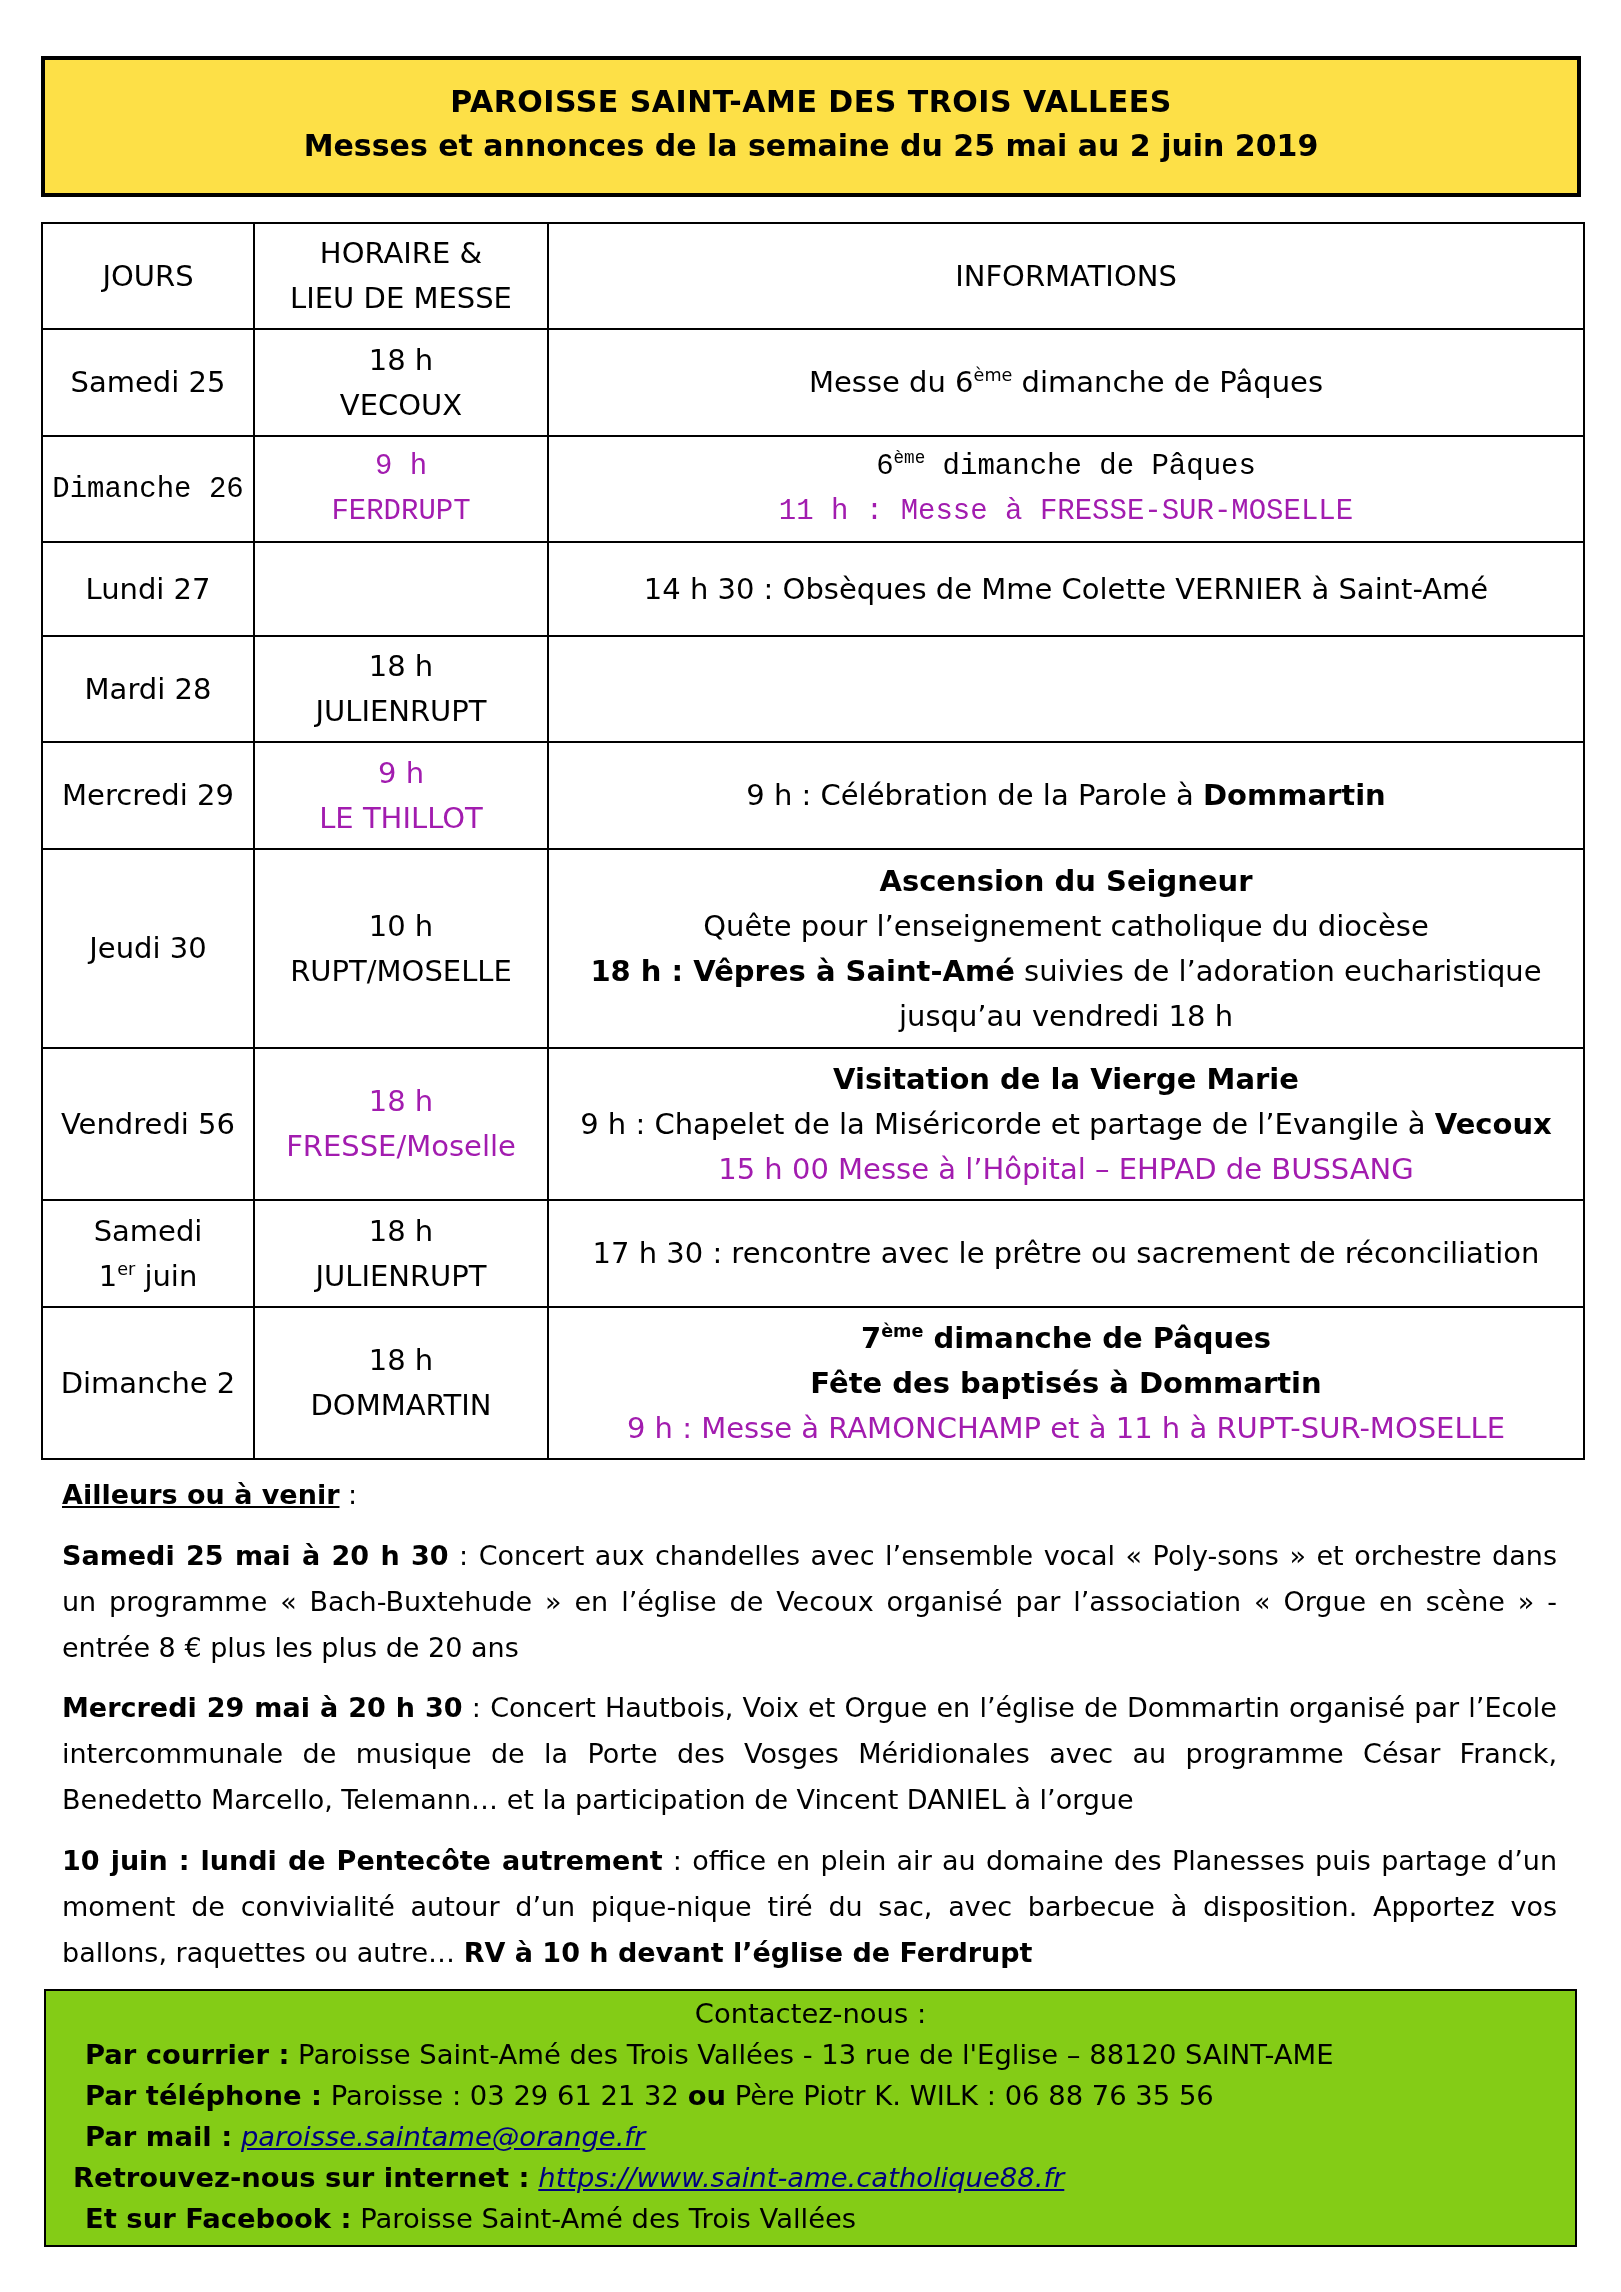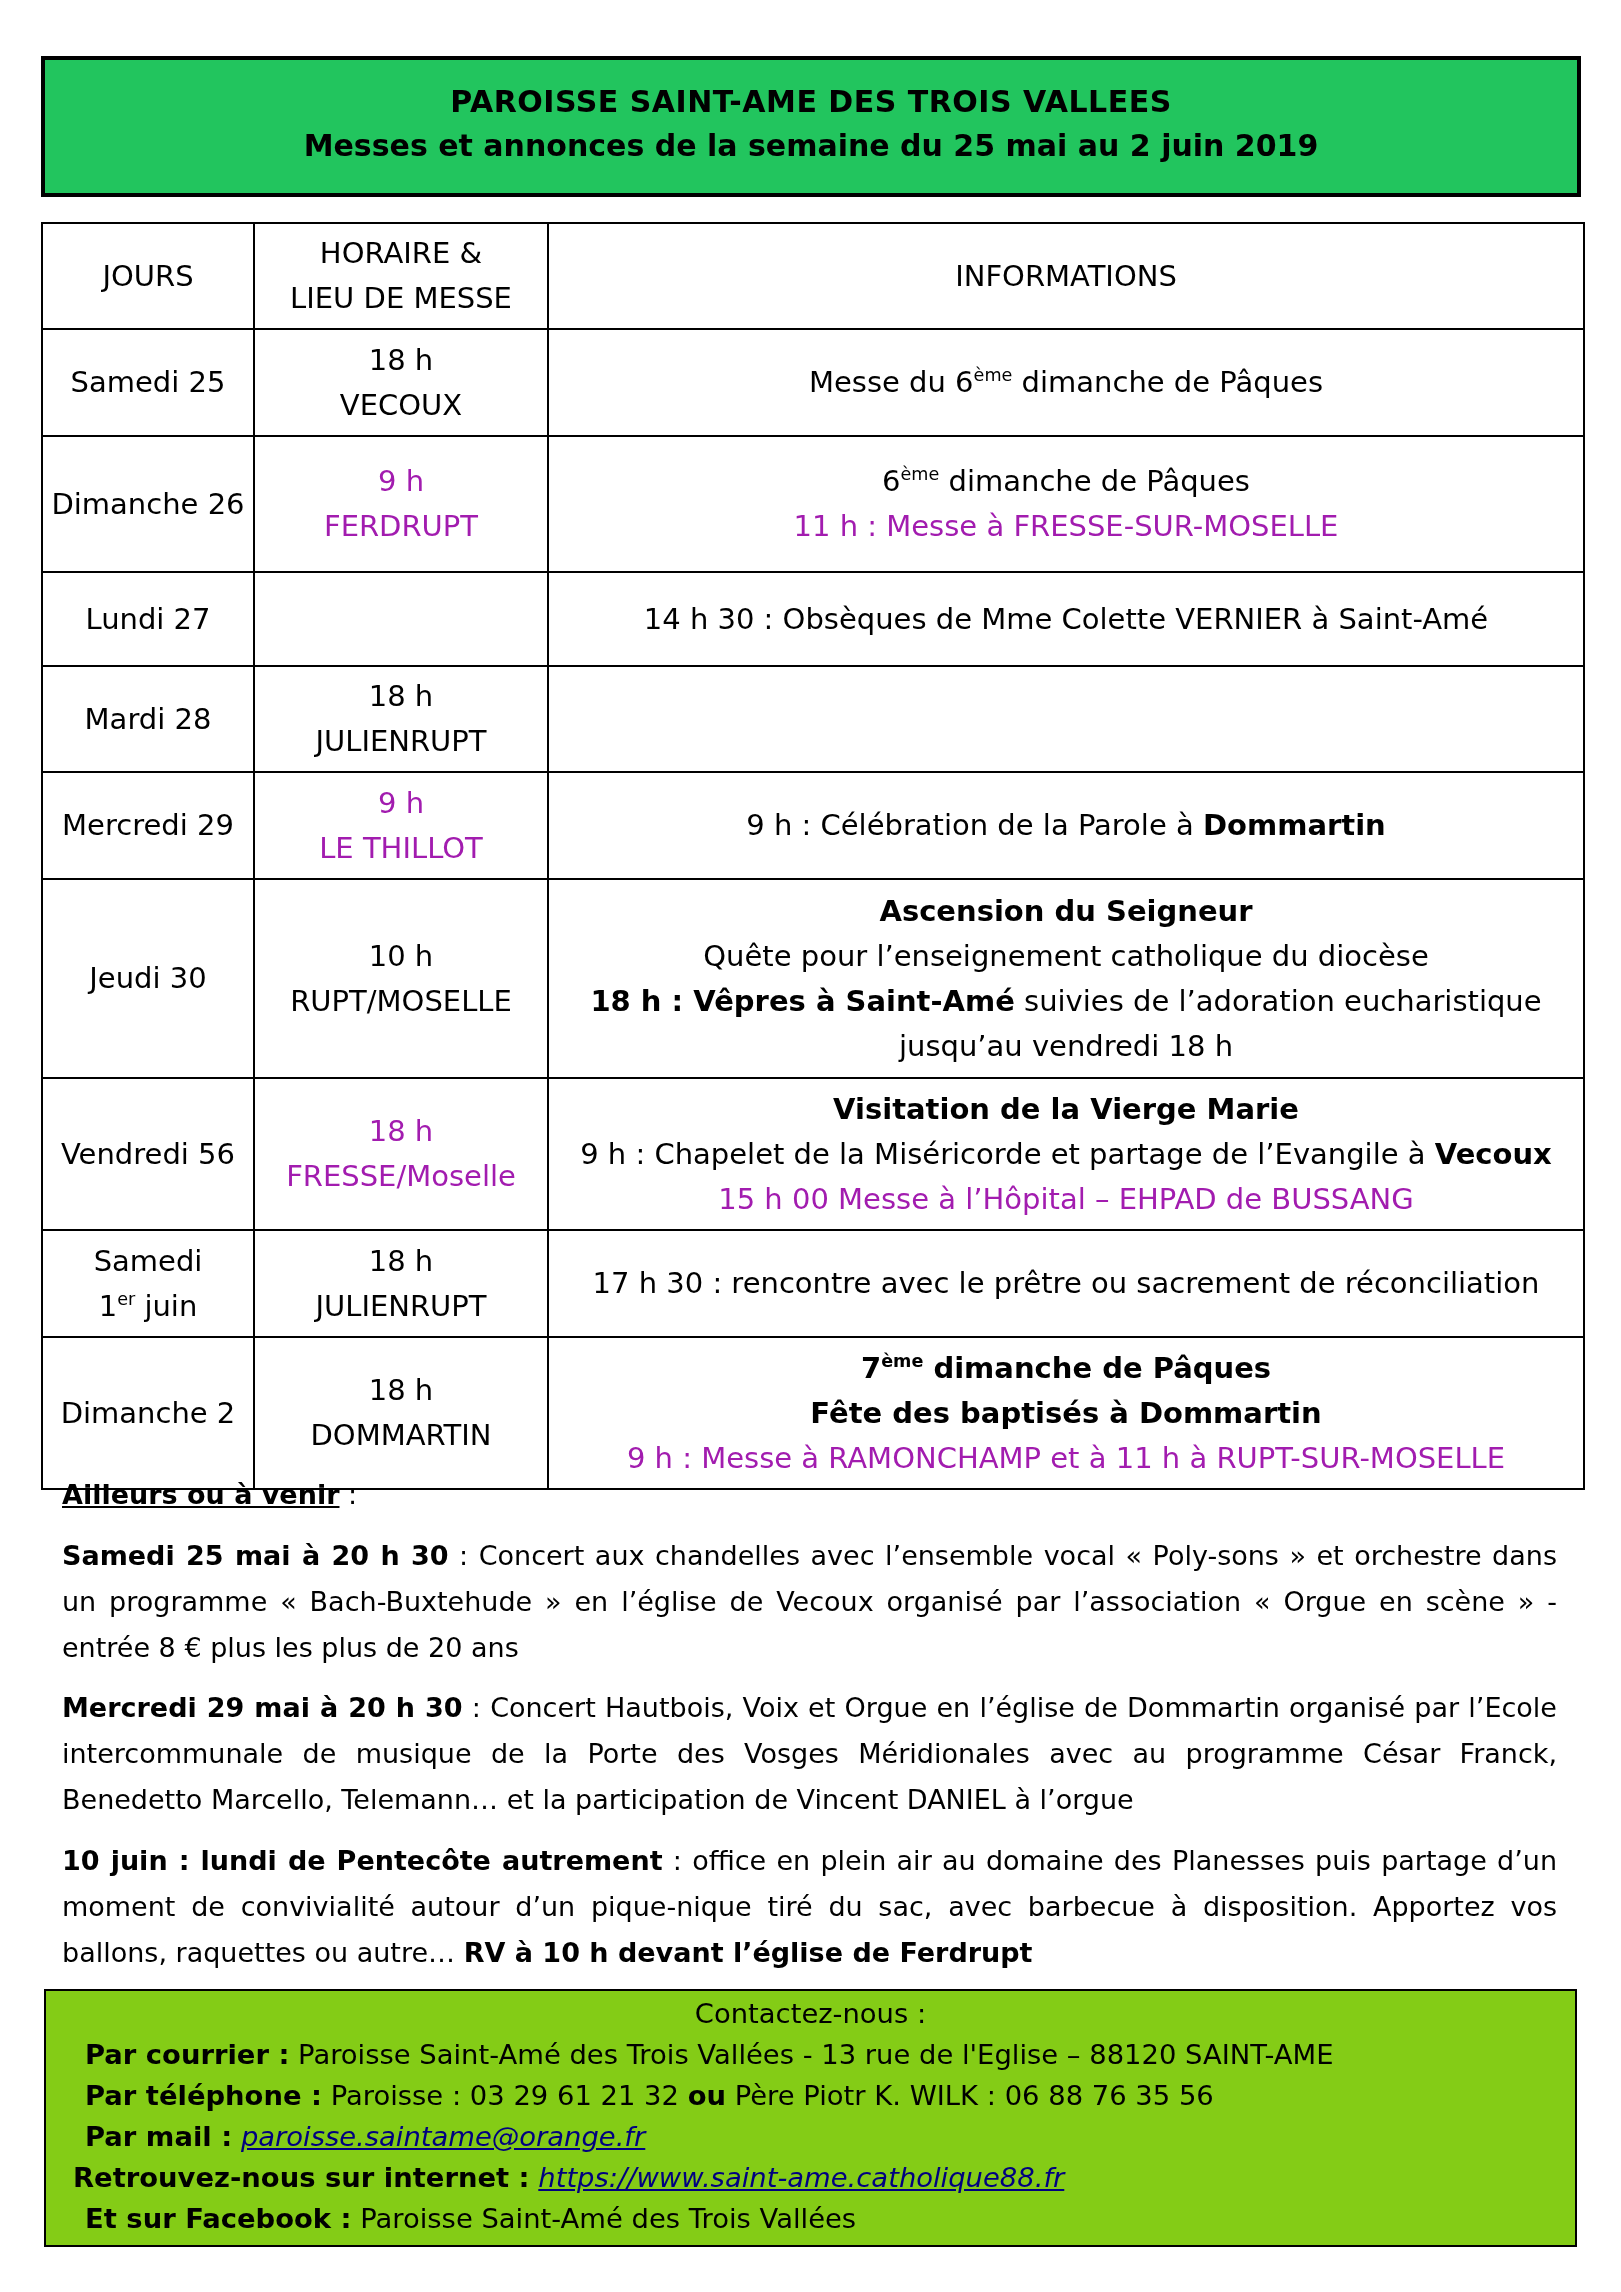--- a/index.html
+++ b/index.html
@@ -1,27 +1,27 @@
 <!DOCTYPE html>
 <html><head>
 <meta charset="utf-8">
 <style>
   html, body { margin:0; padding:0; background:#fff; }
   body { width:1621px; height:2293px; position:relative; font-family:"DejaVu Sans", sans-serif; color:#000; overflow:hidden; }
-  .hdr { position:absolute; left:41px; top:56px; width:1532px; height:133px; background:#22c55e; border:4.9px solid #000; text-align:center; }
+  .hdr { position:absolute; left:41px; top:56px; width:1532px; height:133px; background:#fde047; border:4.9px solid #000; text-align:center; }
   .hdr .t1 { font-weight:bold; font-size:30px; margin-top:23.5px; letter-spacing:0.5px; }
   .hdr .t2 { font-weight:bold; font-size:30px; margin-top:9.8px; }
   table.sched { position:absolute; left:41px; top:222px; width:1544px; border-collapse:collapse; table-layout:fixed; }
   table.sched td, table.sched th { border:2px solid #000; text-align:center; vertical-align:middle; padding:0 5.9px; font-size:29px; line-height:45px; font-weight:normal; }
   table.sched th { font-size:29px; }
   col.c1 { width:212px; } col.c2 { width:294px; }
   .b { font-weight:bold; }
   .g { color:#a21caf; }
   sup { font-size:17.6px; line-height:0; vertical-align:super; }
-  .rh0 { height:106px; } .rh1 { height:107px; } .rh2 { height:136px; } .rh3 { height:94px; }
+  .rh0 { height:106px; } .rh1 { height:107px; } .rh2 { height:106px;font-family:Liberation Mono, monospace; } .rh3 { height:94px; }
   .rh4 { height:106px; } .rh5 { height:107px; } .rh6 { height:199px; } .rh7 { height:152px; }
   .rh8 { height:107px; } .rh9 { height:152px; }
   .notes { position:absolute; left:62px; top:1472px; width:1495px; font-size:27px; line-height:46px; text-align:justify; }
   .notes p { margin:0 0 14.7px 0; }
   .notes .head { text-decoration:underline; }
   .contact { position:absolute; left:44px; top:1989px; width:1529px; height:254px; background:#84cc16; border:2.9px solid #000; font-size:27.4px; line-height:41px; }
   .contact .ctitle { text-align:center; margin-top:2px; }
   .contact .line { padding-left:39px; }
   .contact a { color:#000080; text-decoration:underline;font-style:italic; }
 </style>

